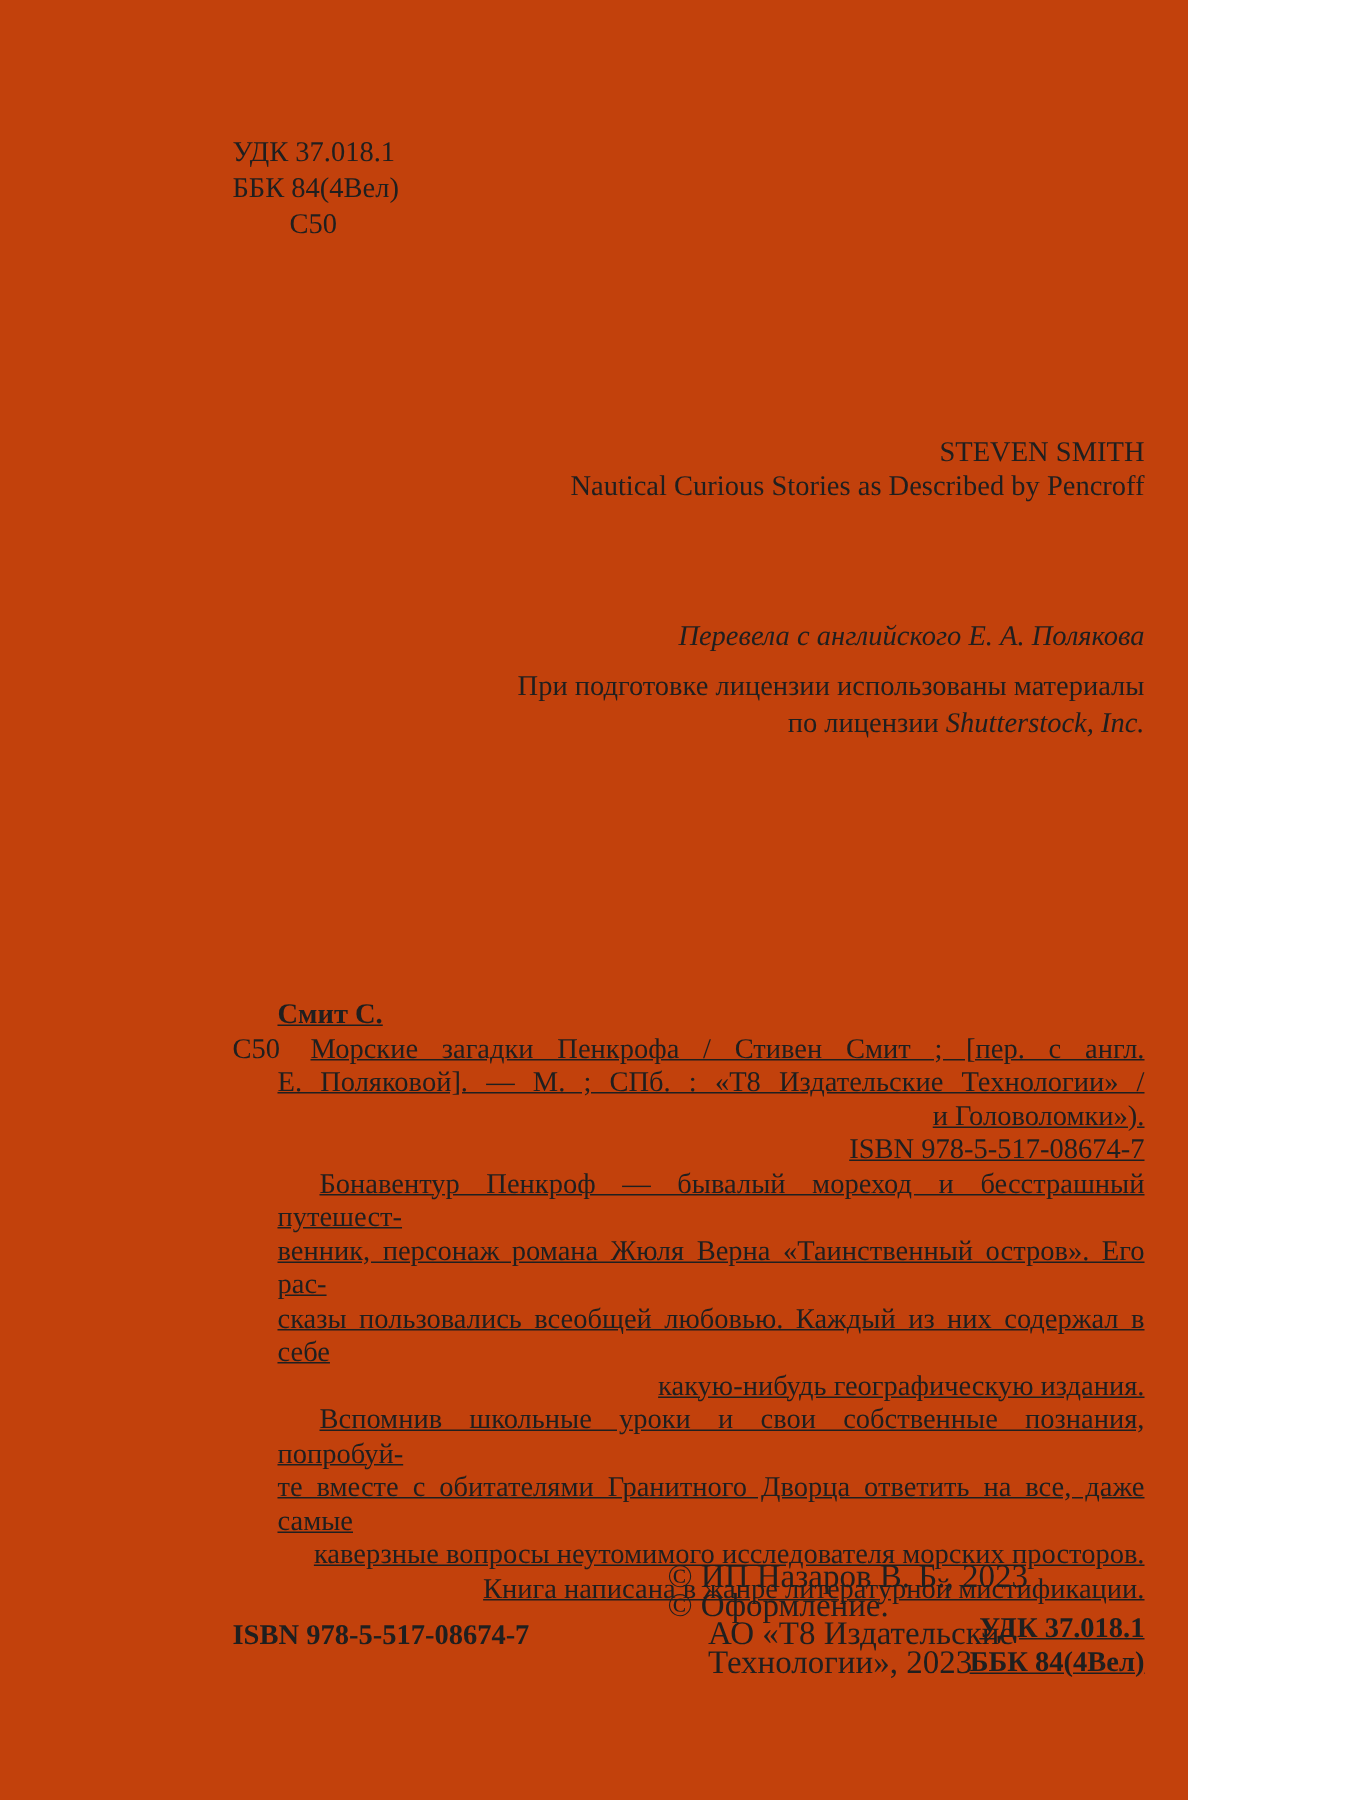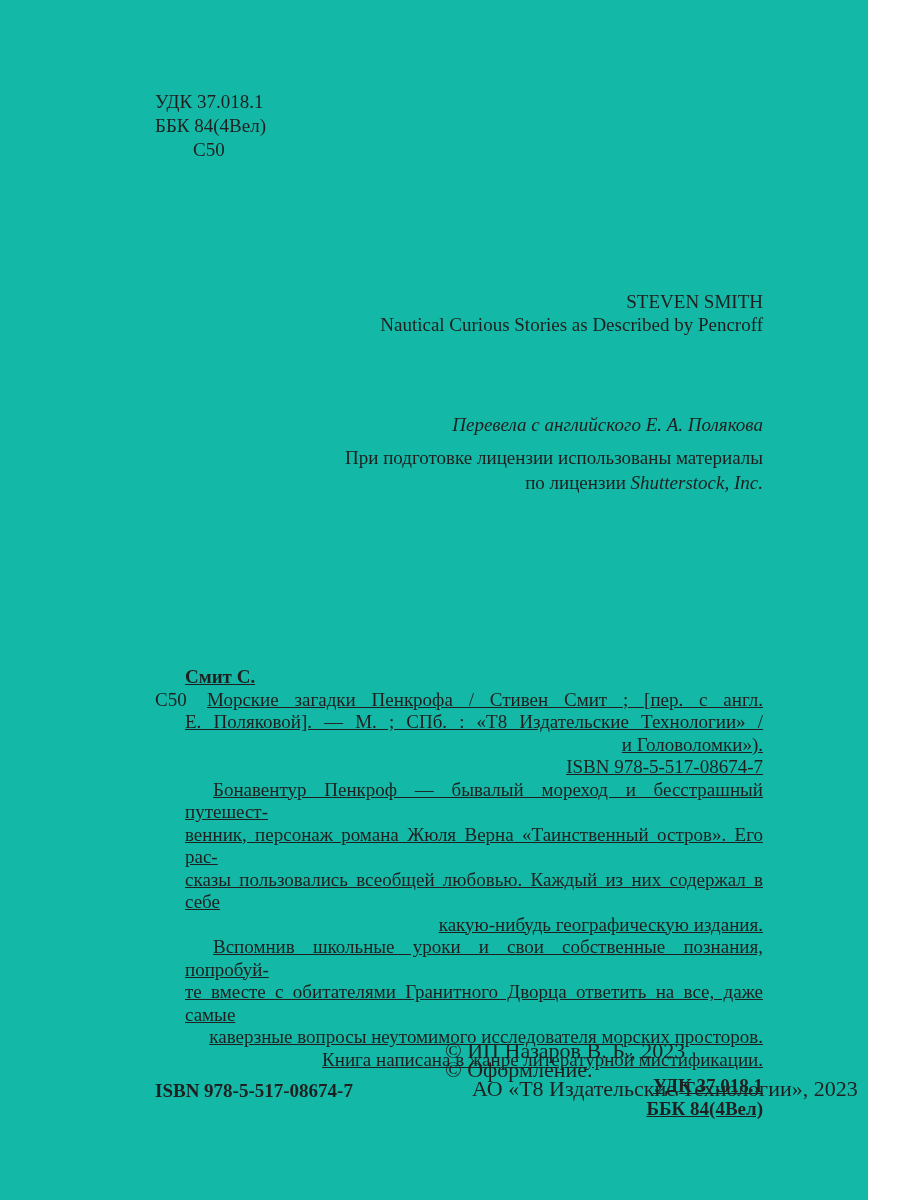--- a/index.html
+++ b/index.html
@@ -1,19 +1,19 @@
 <!DOCTYPE html>
 <html><head>
 <meta charset="utf-8">
 <style>
   html,body{margin:0;padding:0;background:#ffffff;}
   .page{
     position:relative;
-    width:868px;height:1200px;
-    background:#14b8a6;
+    width:792px;height:1200px;
+    background:#c2410c;
     overflow:hidden;
     font-family:"Liberation Serif","DejaVu Serif",serif;
     color:#1f1f1f;
     font-size:19px;
   }
   .col{position:absolute;left:155px;top:0;width:608px;}
   .center{text-align:right;}
   .bold{font-weight:bold;}
   .italic{font-style:italic;margin-top:36px;}
 

